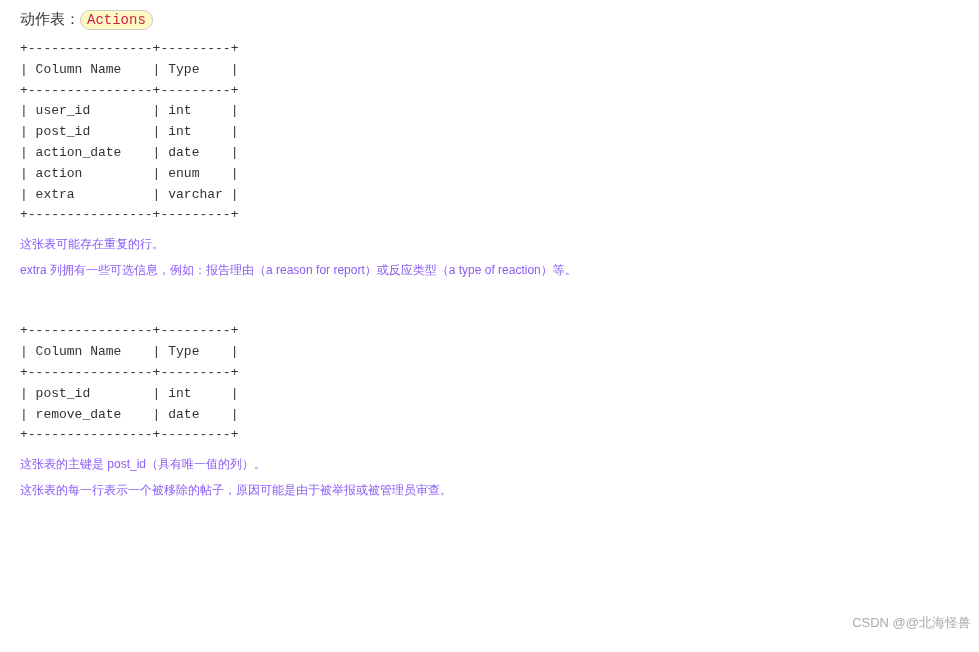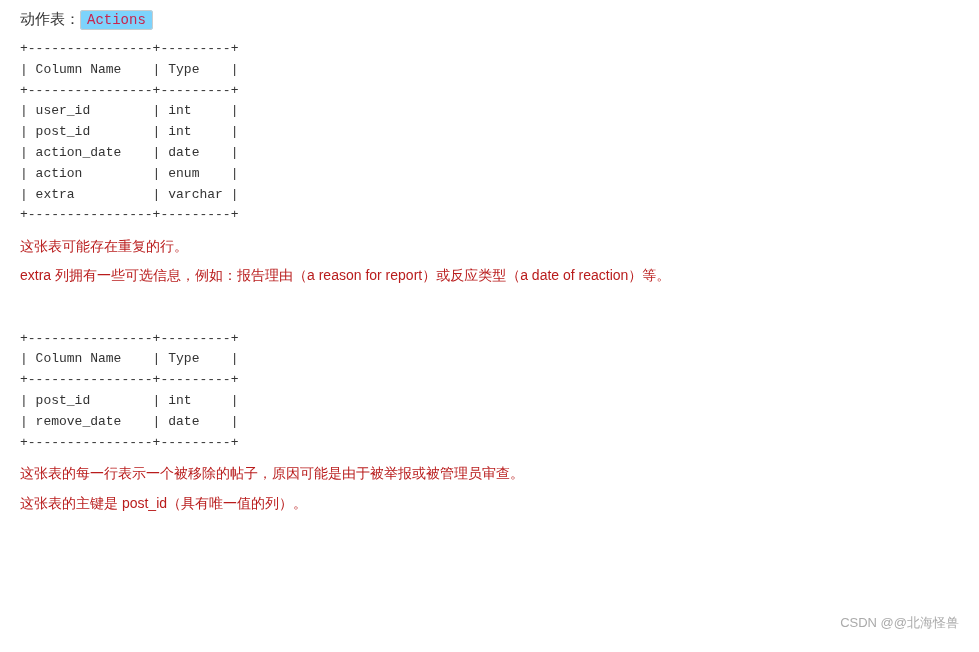--- a/index.html
+++ b/index.html
@@ -23,50 +23,50 @@
     }
 
     .section-title {
       font-family: Arial, sans-serif;
       font-size: 15px;
       color: #333;
       margin-bottom: 10px;
     }
 
     .section-title .table-name {
-      background-color: #7dd3fc;
+      background-color: #fef9c3;
       border: 1px solid #ccc;
-      border-radius: 3px;
+      border-radius: 10px;
       padding: 1px 6px;
       font-family: 'Courier New', Courier, monospace;
       font-size: 14px;
       color: #c7254e;
     }
 
     .table-box {
       font-family: 'Courier New', Courier, monospace;
       font-size: 13px;
       color: #333;
       white-space: pre;
       line-height: 1.6;
       margin-bottom: 8px;
     }
 
     .description {
       font-family: Arial, sans-serif;
-      font-size: 14px;
-      color: #b91c1c;
+      font-size: 12px;
+      color: #8b5cf6;
       line-height: 1.8;
       margin-top: 4px;
     }
 
     .watermark {
       position: fixed;
       bottom: 20px;
-      right: 20px;
+      right: 8px;
       font-family: Arial, sans-serif;
       font-size: 13px;
       color: #aaa;
     }
 
     .spacer {
       height: 20px;
     }
   </style>
 </head>
@@ -78,28 +78,28 @@
       <pre class="table-box">+----------------+---------+
 | Column Name    | Type    |
 +----------------+---------+
 | user_id        | int     |
 | post_id        | int     |
 | action_date    | date    |
 | action         | enum    |
 | extra          | varchar |
 +----------------+---------+</pre>
       <div class="description">这张表可能存在重复的行。</div>
-      <div class="description">extra 列拥有一些可选信息，例如：报告理由（a reason for report）或反应类型（a date of reaction）等。</div>
+      <div class="description">extra 列拥有一些可选信息，例如：报告理由（a reason for report）或反应类型（a type of reaction）等。</div>
     </div>
     <div class="spacer"></div>
     <div class="section">
       <pre class="table-box">+----------------+---------+
 | Column Name    | Type    |
 +----------------+---------+
 | post_id        | int     |
 | remove_date    | date    |
 +----------------+---------+</pre>
+      <div class="description">这张表的主键是 post_id（具有唯一值的列）。</div>
       <div class="description">这张表的每一行表示一个被移除的帖子，原因可能是由于被举报或被管理员审查。</div>
-      <div class="description">这张表的主键是 post_id（具有唯一值的列）。</div>
     </div>
   </div>
 
 <div class="watermark">CSDN @@北海怪兽</div>
 
 </body></html>

